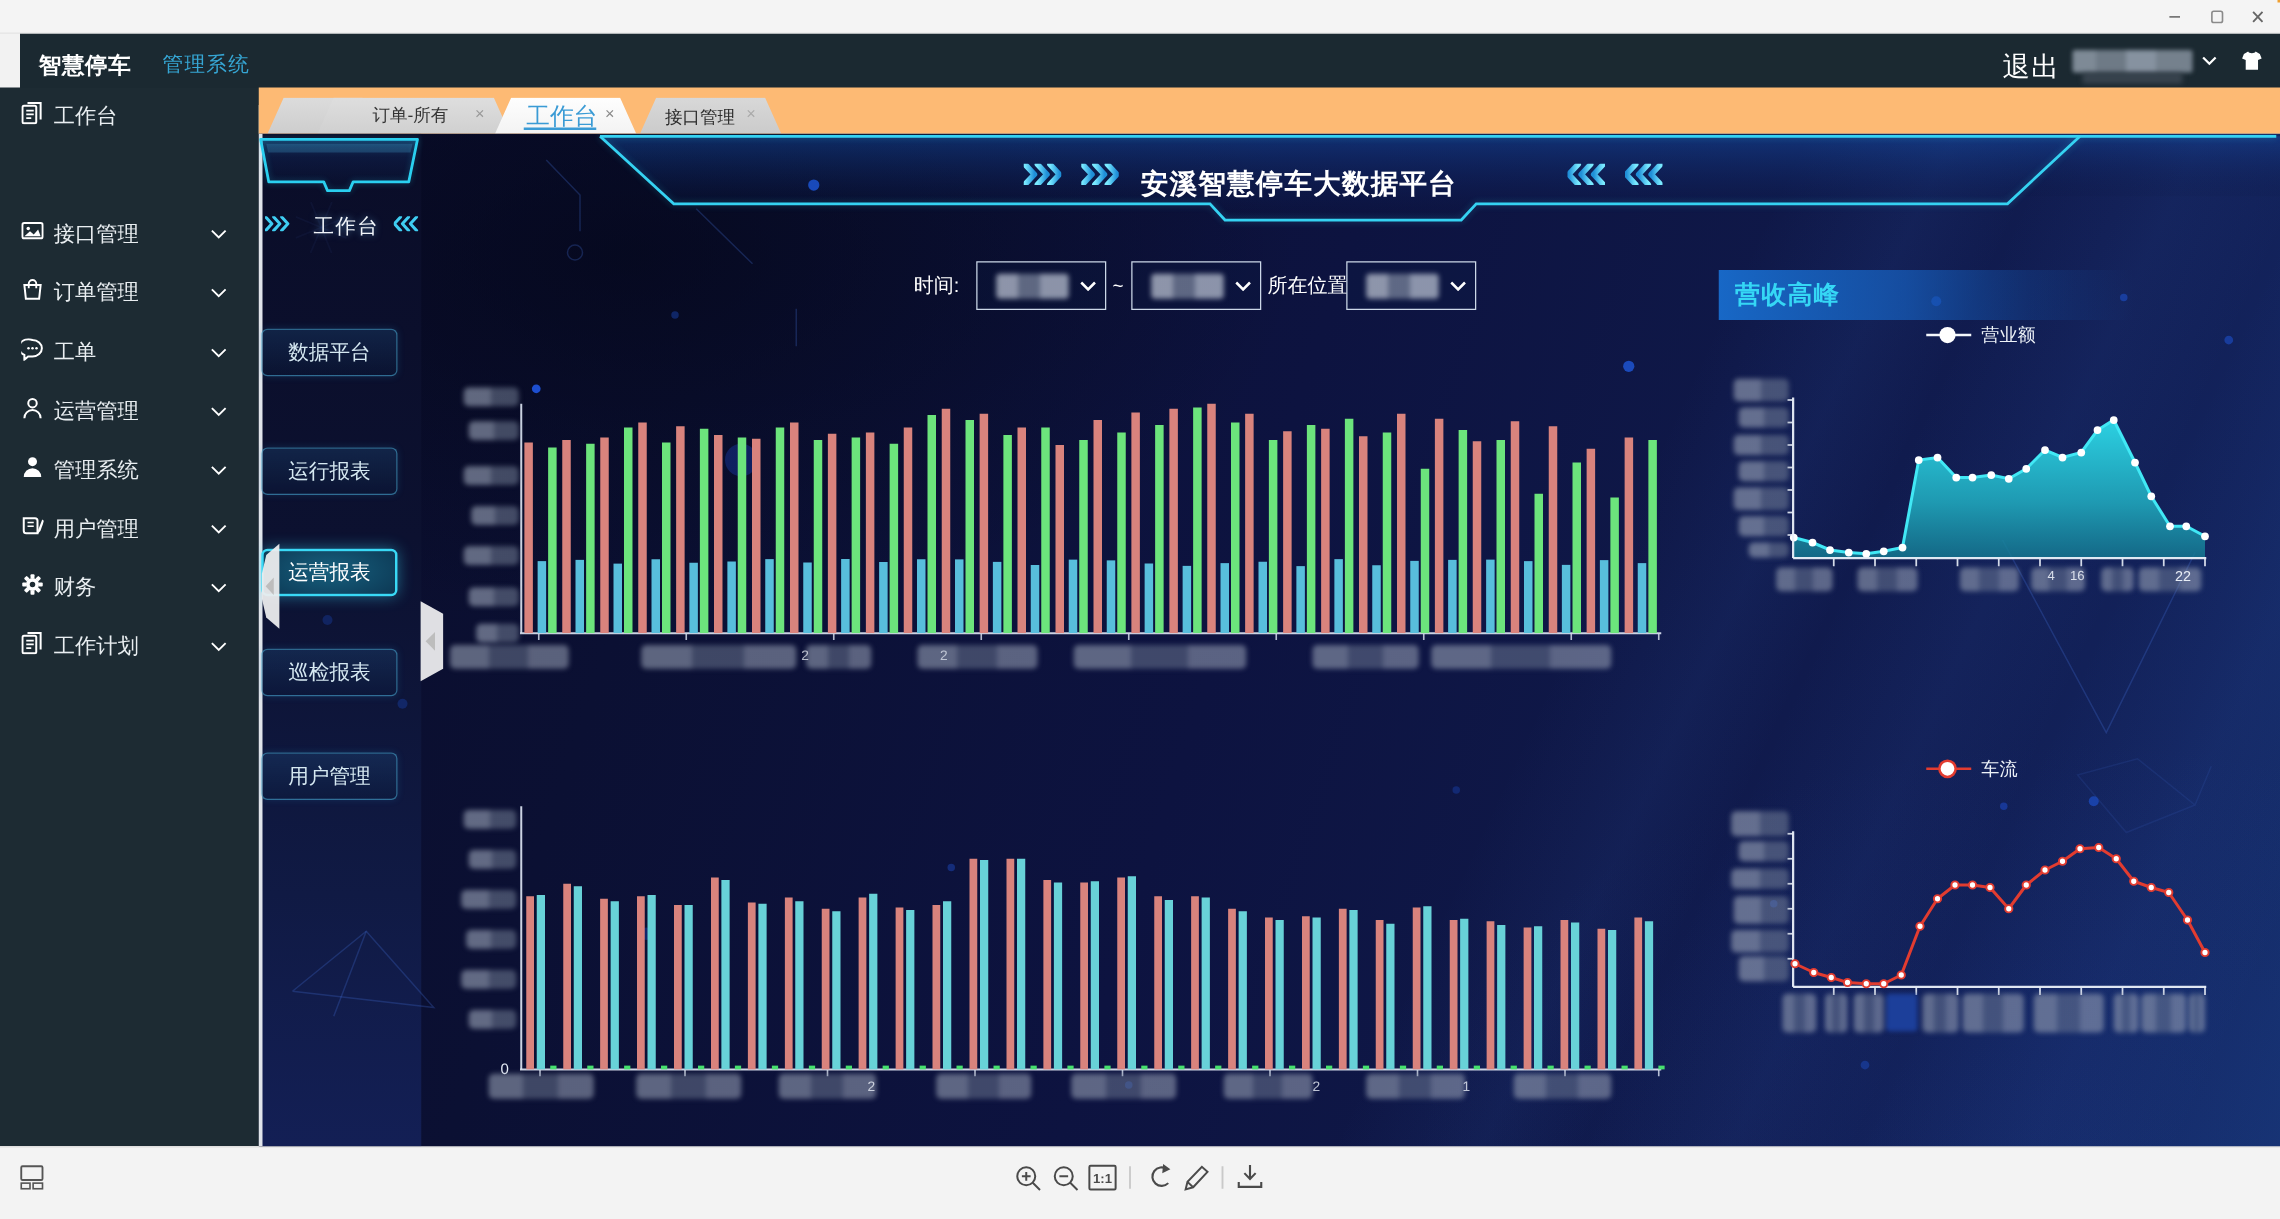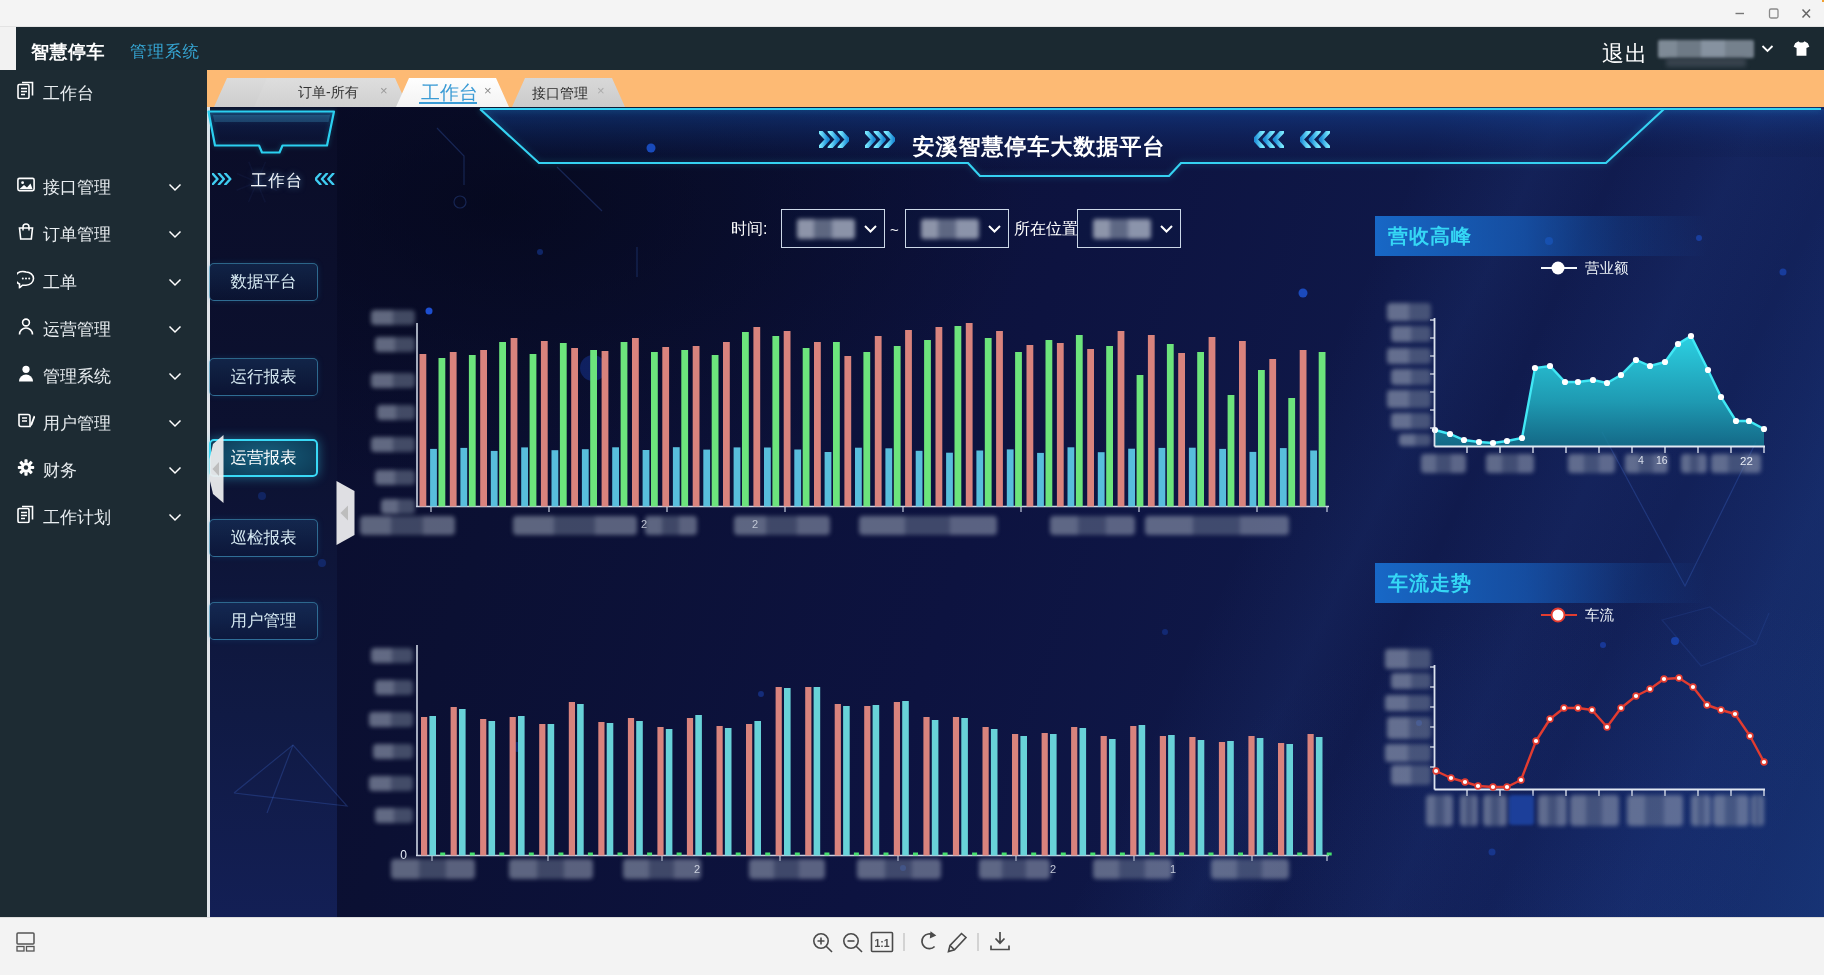--- a/index.html
+++ b/index.html
@@ -381,23 +381,20 @@
  <path d="M19.5,2 L19.5,70 L9,61 L5.5,46 L5.5,26 L9,11 Z" fill="#ededee" opacity=".94"></path>
  <path d="M8.5,36 L15,29 L15,43 Z" fill="#bdbdbd"></path>
     </svg>
 <svg class="abs" style="left:129px;top:372px" width="20" height="68" viewBox="0 0 20 68">
  <path d="M0.5,2 L18.5,12 L18.5,56 L0.5,66 Z" fill="#ededee" opacity=".94"></path>
  <path d="M4.5,34 L12,26.5 L12,41.5 Z" fill="#bdbdbd"></path>
     </svg>
 <div class="hband" style="left:1168px;top:109px;width:332px;background:linear-gradient(90deg,rgba(24,108,205,.95) 0%,rgba(22,95,190,.70) 45%,rgba(20,85,175,.28) 75%,rgba(18,75,160,0) 100%)">
       <div class="t" style="left:13px">营收高峰</div>
     </div>
-<div class="hband" style="left:1168px;top:456px;width:332px;background:linear-gradient(90deg,rgba(24,108,205,.95) 0%,rgba(22,95,190,.70) 45%,rgba(20,85,175,.28) 75%,rgba(18,75,160,0) 100%)">
-      <div class="t" style="left:13px">车流走势</div>
-    </div>
 <div class="ftxt" style="left:524px;top:122px">时间:</div>
 <div class="sel" style="left:574px;top:102px">
       <div class="b"></div>
       <svg class="abs" style="left:82px;top:15px" width="13" height="8" viewBox="0 0 13 8">
         <path d="M1 1 L6.5 6.5 L12 1" fill="none" stroke="#fff" stroke-width="2"></path>
       </svg>
     </div>
 <div class="ftxt" style="left:683px;top:122px;font-size:15px">~</div>
 <div class="sel" style="left:698px;top:102px">
       <div class="b"></div>

